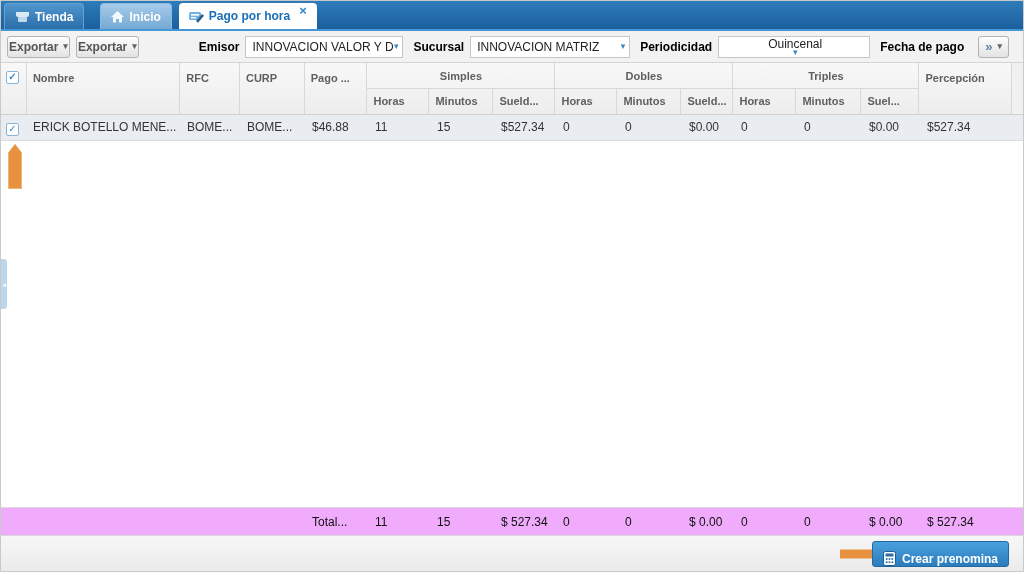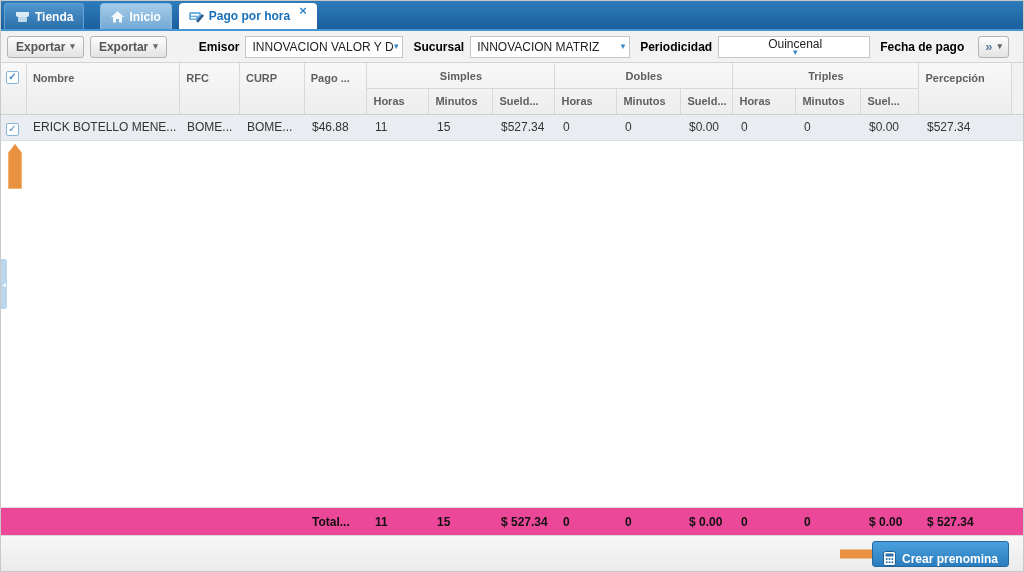--- a/index.html
+++ b/index.html
@@ -15,21 +15,21 @@
   .tab-store { background:linear-gradient(#5096cd,#2a6ea9); border:1px solid #66a2cf; border-bottom:none; min-width:76px; }
   .tab-home  { background:linear-gradient(#a5cbe9,#74a9d4); border:1px solid #8cb9de; border-bottom:none; margin-left:16px; min-width:58px; }
   .tab-active{ background:#fff; color:#1a70b8; margin-left:7px; min-width:116px; }
   .tclose { color:#2f86c8; font-size:13px; font-weight:bold; margin-left:4px; line-height:10px; align-self:flex-start; padding-top:3px; cursor:pointer; }
   .ticon { display:inline-flex; }
 
   
   .toolbar { height:32px; background:#f2f2f2; border-bottom:1px solid #d4d4d4; display:flex;
              align-items:center; padding:0 8px 0 6px; flex:0 0 auto; font-size:12px; }
   .tbtn { height:22px; background:linear-gradient(#fdfdfd,#e3e3e3); border:1px solid #b3b3b3;
-          border-radius:3px; color:#555; font-weight:bold; font-size:12px; padding:0 8px;
+          border-radius:3px; color:#555; font-weight:bold; font-size:12px; padding:0 1px;
           display:inline-flex; align-items:center; gap:5px; margin-right:6px; cursor:pointer; }
   .caret { font-size:9px; line-height:1; }
   .caret.dark { color:#666; }
   .caret.blue { color:#3a87c8; }
   .chevg { color:#5f7f9e; font-size:13px; font-weight:bold; line-height:1; }
   .tspacer { flex:1; }
   .tlabel { font-weight:bold; color:#000000; margin:0 6px 0 10px; white-space:nowrap; }
   .combo { height:22px; background:#fff; border:1px solid #c6c6c6; display:inline-flex;
            align-items:center; padding:0 4px 0 6px; cursor:pointer; }
   .combo-text { flex:1; color:#222; white-space:nowrap; overflow:hidden; font-size:12px; }
@@ -59,22 +59,22 @@
   .rchk { padding:6px 0 0 5px; }
   .rcell { line-height:25px; padding-left:6px; white-space:nowrap; overflow:hidden; }
 
   .checkbox { width:13px; height:13px; background:#fff; border:1px solid #87b6da; border-radius:2px;
               display:inline-flex; align-items:center; justify-content:center;
               font-size:10px; color:#3f87c5; line-height:1; cursor:pointer; }
 
   .gbody { flex:1; background:#fff; position:relative; }
 
   
-  .totals { display:flex; height:28px; background:#ec4899; border-top:1px solid #dcdcdc;
-            font-size:12px; font-weight:bold; color:#111; flex:0 0 auto; }
+  .totals { display:flex; height:28px; background:#f0abfc; border-top:1px solid #dcdcdc;
+            font-size:12px; font-weight:normal; color:#111; flex:0 0 auto; }
   .tot-spacer { width:305px; }
   .tcell { line-height:28px; padding-left:6px; white-space:nowrap; overflow:hidden; }
 
   
   .footerbar { height:36px; background:linear-gradient(#f7f7f7,#ebebeb); border-top:1px solid #d9d9d9;
                position:relative; flex:0 0 auto; }
   .create-btn { position:absolute; right:14px; top:5px; height:26px;
                 background:linear-gradient(#4aa0dd,#2b7cbd); border:1px solid #2269a2; border-radius:3px;
                 color:#fff; font-weight:bold; font-size:12px; padding:0 10px;
                 display:inline-flex; align-items:flex-end; gap:6px; cursor:pointer; }

